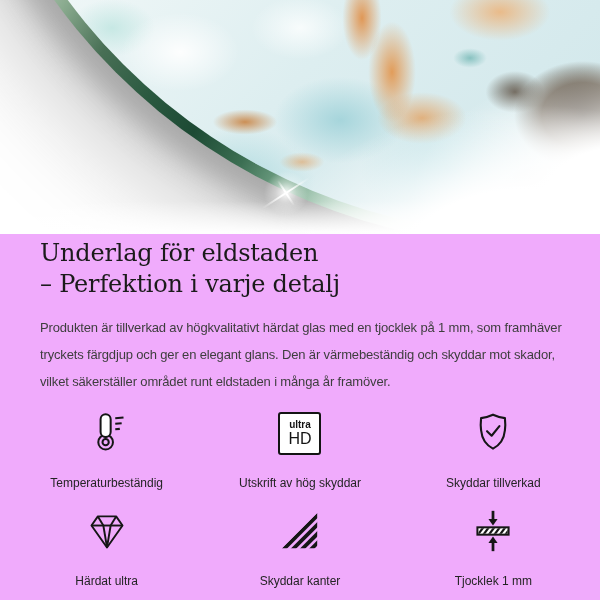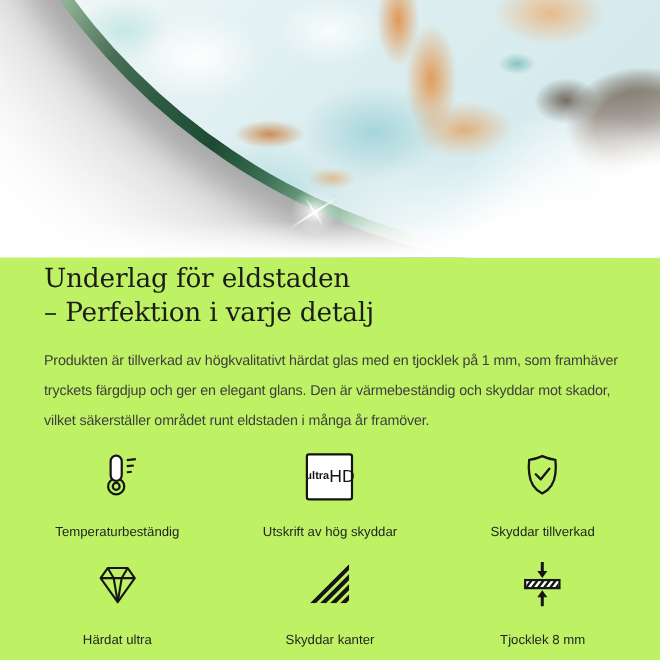--- a/index.html
+++ b/index.html
@@ -1,18 +1,18 @@
 <!DOCTYPE html>
 <html><head>
 <meta charset="utf-8">
 <style>
   html,body{margin:0;padding:0;background:#fff;}
   .page{
     position:relative;width:600px;height:600px;overflow:hidden;
-    background:#bef264;font-family:"Liberation Sans",sans-serif;
+    background:#f0abfc;font-family:"Liberation Sans",sans-serif;
   }
 
   
   .hero{position:relative;width:600px;height:234px;overflow:hidden;background:#fff;}
 
   
   .disc-shadow{
     position:absolute;width:1184px;height:1184px;border-radius:50%;
     left:-57px;top:-939px;background:#fff;
     box-shadow:-16px 18px 28px rgba(95,95,95,.38), -42px 52px 90px rgba(125,125,125,.33);
@@ -85,21 +85,21 @@
     display:grid;grid-template-columns:repeat(3,1fr);
     padding:0 10px;margin-top:15px;row-gap:18px;
   }
   .feature{display:flex;flex-direction:column;align-items:center;}
   .icon-box{height:46px;display:flex;align-items:center;justify-content:center;}
   .feature .label{margin-top:20px;font-size:12px;color:#242424;}
 
   .icon-svg{display:block;}
   .uhd{
     width:39px;height:39px;border:2.5px solid #141414;border-radius:3px;
-    display:flex;flex-direction:row;align-items:center;justify-content:center;
+    display:flex;flex-direction:column;align-items:center;justify-content:center;
     line-height:1;color:#141414;background:#fff;
   }
   .uhd .t{font-size:10px;font-weight:600;}
   .uhd .b{font-size:16px;font-weight:400;margin-top:1px;}
 </style>
 </head>
 <body>
 
 <div class="page">
 
@@ -208,17 +208,17 @@
             <line x1="12" y1="30" x2="21" y2="18"></line>
             <line x1="18" y1="30" x2="27" y2="18"></line>
             <line x1="24" y1="30" x2="33" y2="18"></line>
             <line x1="30" y1="30" x2="39" y2="18"></line>
             <line x1="36" y1="30" x2="45" y2="18"></line>
           </g>
           <line x1="24" y1="46" x2="24" y2="36" stroke="#161616" stroke-width="3"></line>
           <polygon points="19,37 29,37 24,30" fill="#161616"></polygon>
         </svg>
       </div>
-      <div class="label">Tjocklek 8 mm</div>
+      <div class="label">Tjocklek 1 mm</div>
     </div>
 
   </div>
 </div>
 
 </body></html>

